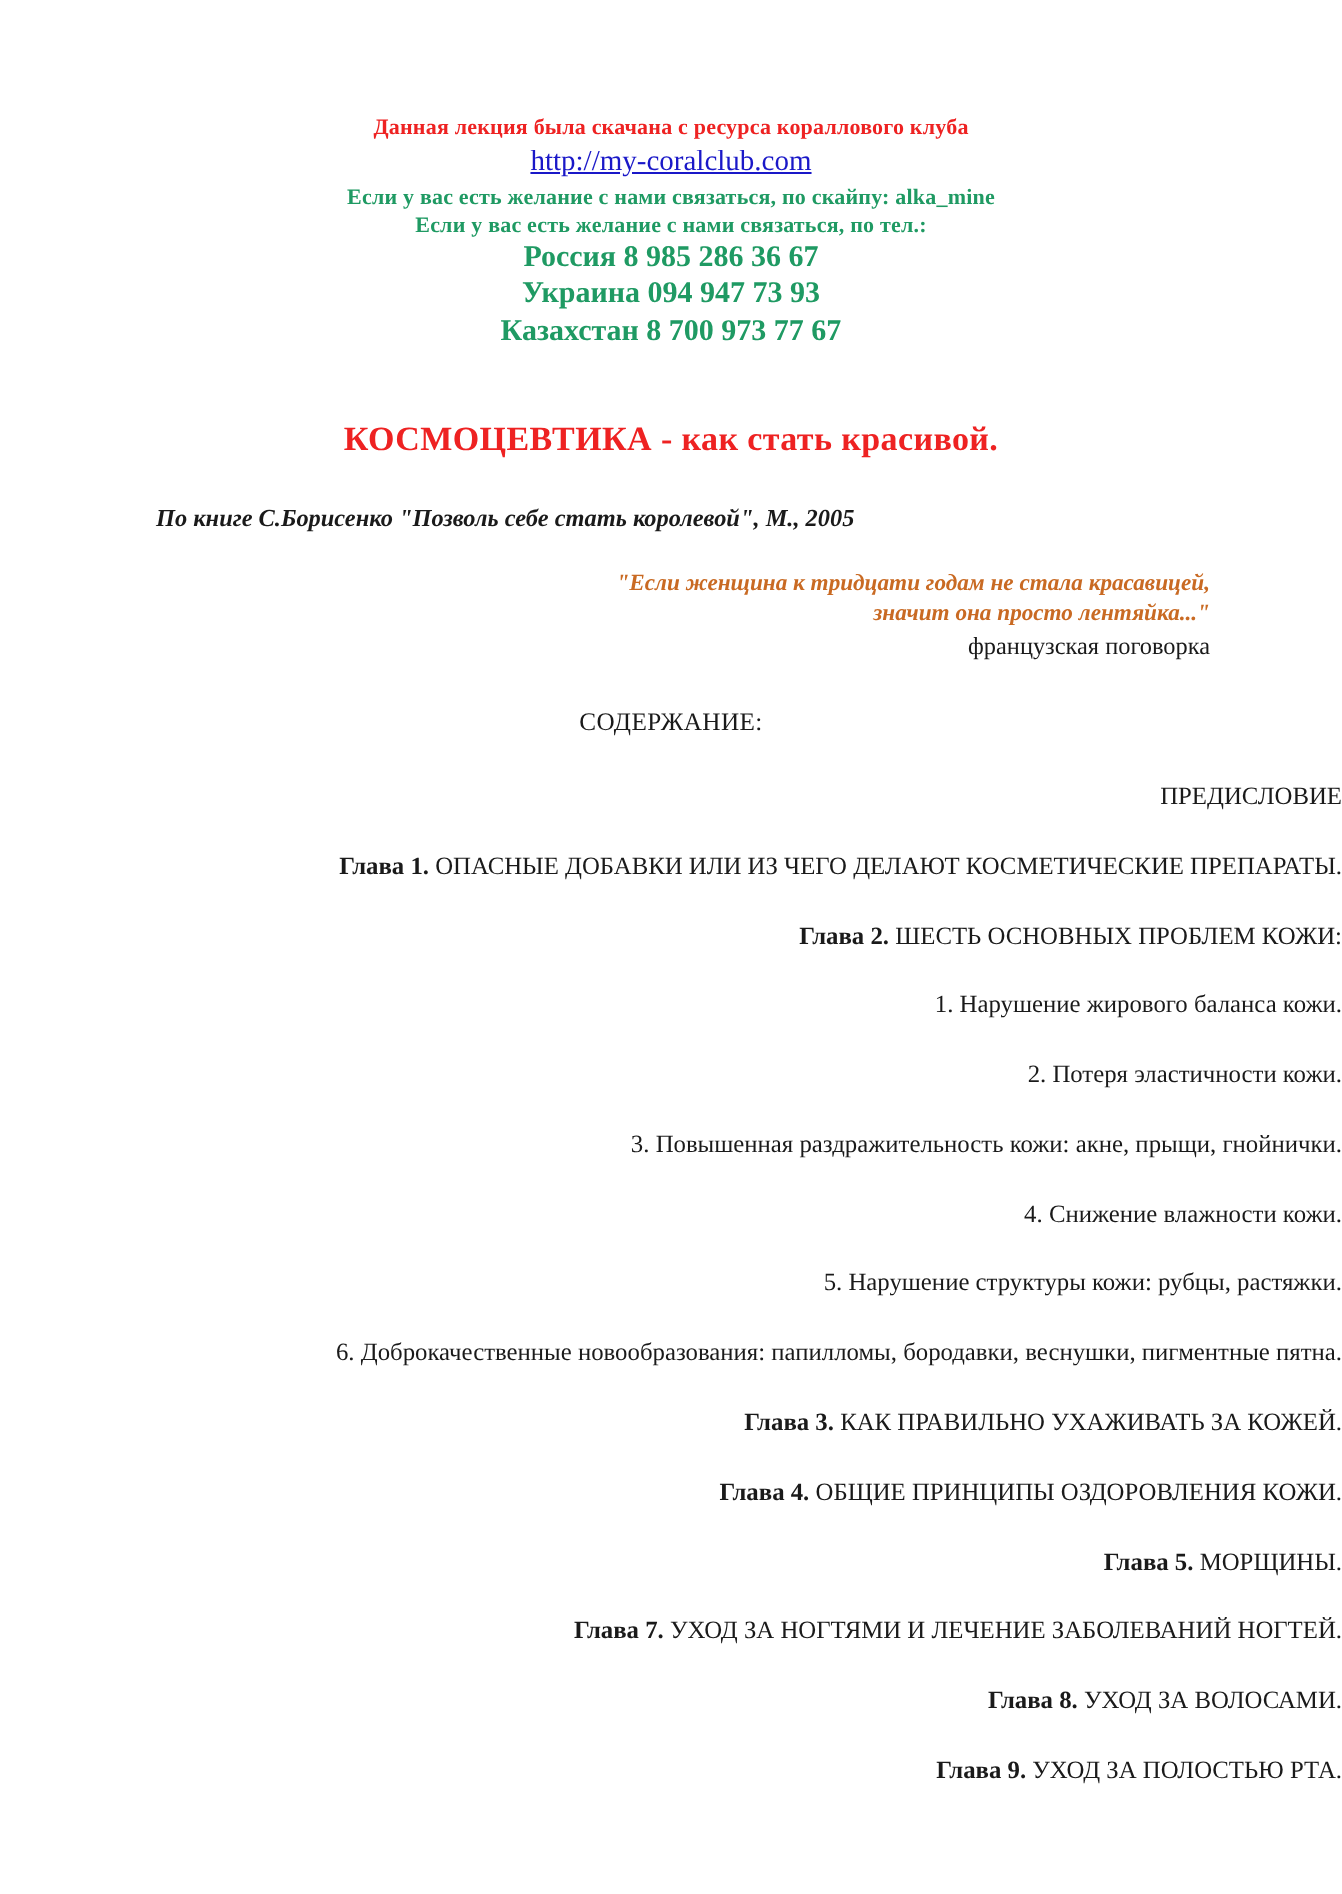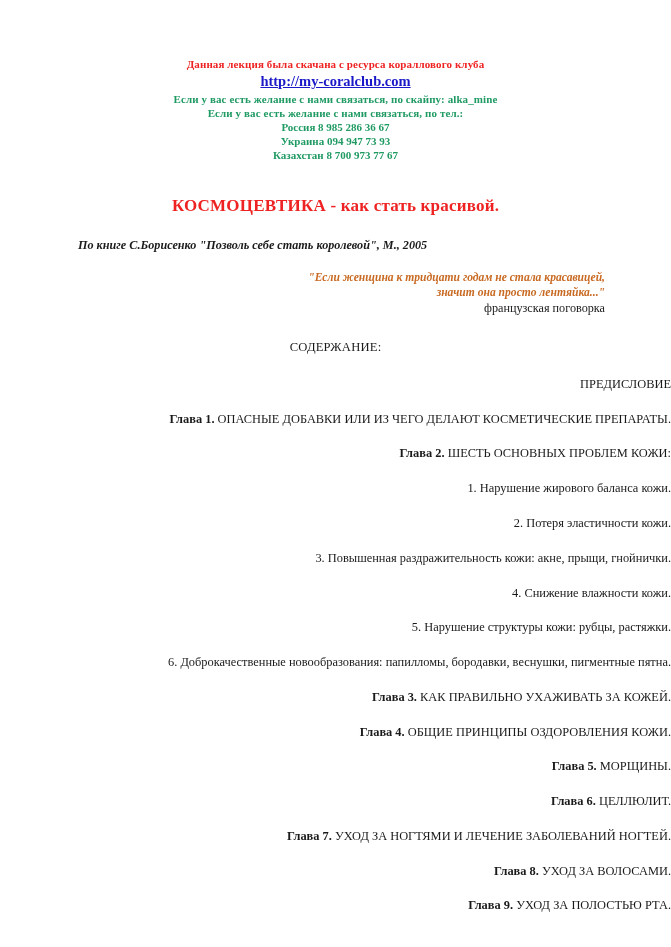--- a/index.html
+++ b/index.html
@@ -37,27 +37,27 @@
     margin: 0 0 1px 0;
     letter-spacing: 0.1px;
   }
   .promo-red   { color: #ee2222; }
   .promo-green { color: #1f9a63; }
   .promo-link-wrap {
     margin: 1px 0 2px 0;
   }
   .promo-link {
     font-size: 14.5px;
-    font-weight: bold;
+    font-weight: normal;
     color: #1a18c8;
     text-decoration: underline;
     cursor: pointer;
   }
   .promo-phone {
-    font-size: 11px;
+    font-size: 15px;
     font-weight: bold;
     color: #1f9a63;
     margin: 0 0 1px 0;
   }
 
   
   .doc-title {
     margin: 34px 0 0 0;
     text-align: center;
     font-size: 17px;
@@ -162,19 +162,18 @@
       <li class="toc-item"><span class="chapter-label">Глава 2.</span><span> ШЕСТЬ ОСНОВНЫХ ПРОБЛЕМ КОЖИ:</span></li>
       <li class="toc-item sub"><span>1. Нарушение жирового баланса кожи.</span></li>
       <li class="toc-item sub"><span>2. Потеря эластичности кожи.</span></li>
       <li class="toc-item sub"><span>3. Повышенная раздражительность кожи: акне, прыщи, гнойнички.</span></li>
       <li class="toc-item sub"><span>4. Снижение влажности кожи.</span></li>
       <li class="toc-item sub"><span>5. Нарушение структуры кожи: рубцы, растяжки.</span></li>
       <li class="toc-item sub"><span>6. Доброкачественные новообразования: папилломы, бородавки, веснушки, пигментные пятна.</span></li>
       <li class="toc-item"><span class="chapter-label">Глава 3.</span><span> КАК ПРАВИЛЬНО УХАЖИВАТЬ ЗА КОЖЕЙ.</span></li>
       <li class="toc-item"><span class="chapter-label">Глава 4.</span><span> ОБЩИЕ ПРИНЦИПЫ ОЗДОРОВЛЕНИЯ КОЖИ.</span></li>
       <li class="toc-item"><span class="chapter-label">Глава 5.</span><span> МОРЩИНЫ.</span></li>
-      <li class="toc-item"><span class="chapter-label">Глава 6.</span><span> ЦЕЛЛЮЛИТ.</span></li>
       <li class="toc-item"><span class="chapter-label">Глава 7.</span><span> УХОД ЗА НОГТЯМИ И ЛЕЧЕНИЕ ЗАБОЛЕВАНИЙ НОГТЕЙ.</span></li>
       <li class="toc-item"><span class="chapter-label">Глава 8.</span><span> УХОД ЗА ВОЛОСАМИ.</span></li>
       <li class="toc-item"><span class="chapter-label">Глава 9.</span><span> УХОД ЗА ПОЛОСТЬЮ РТА.</span></li>
     </ul>
 
 </div>
 
 </body></html>

